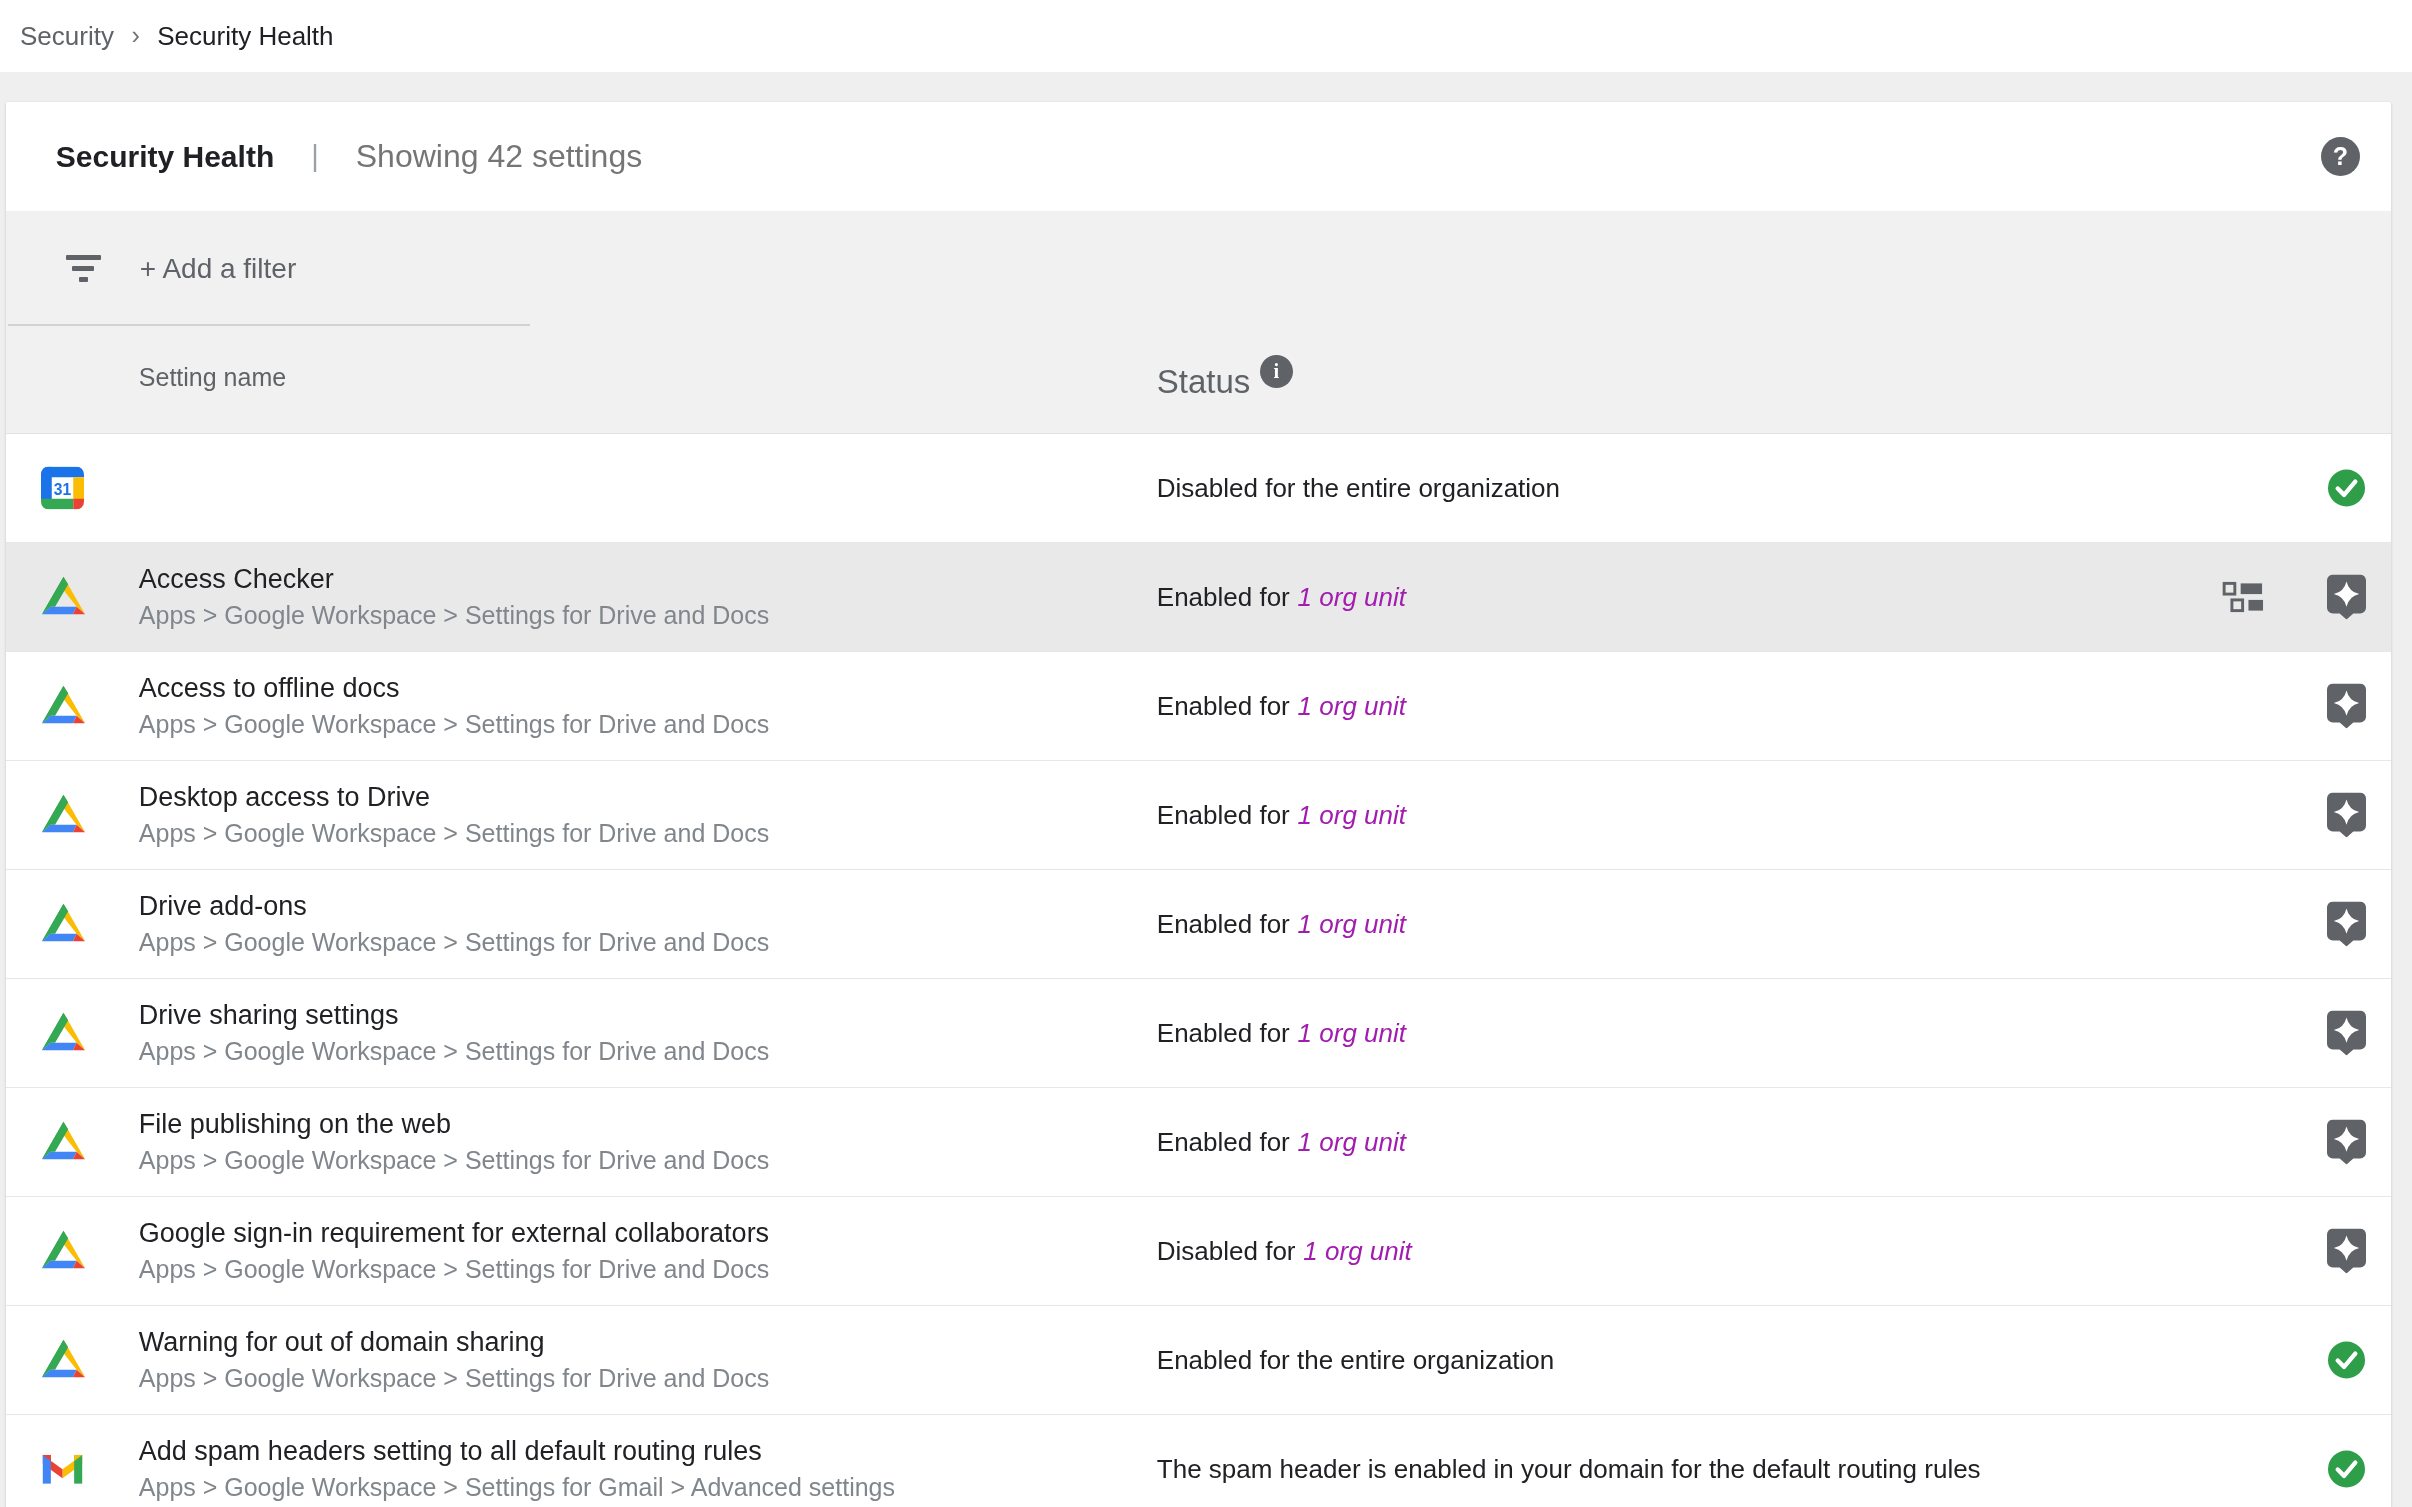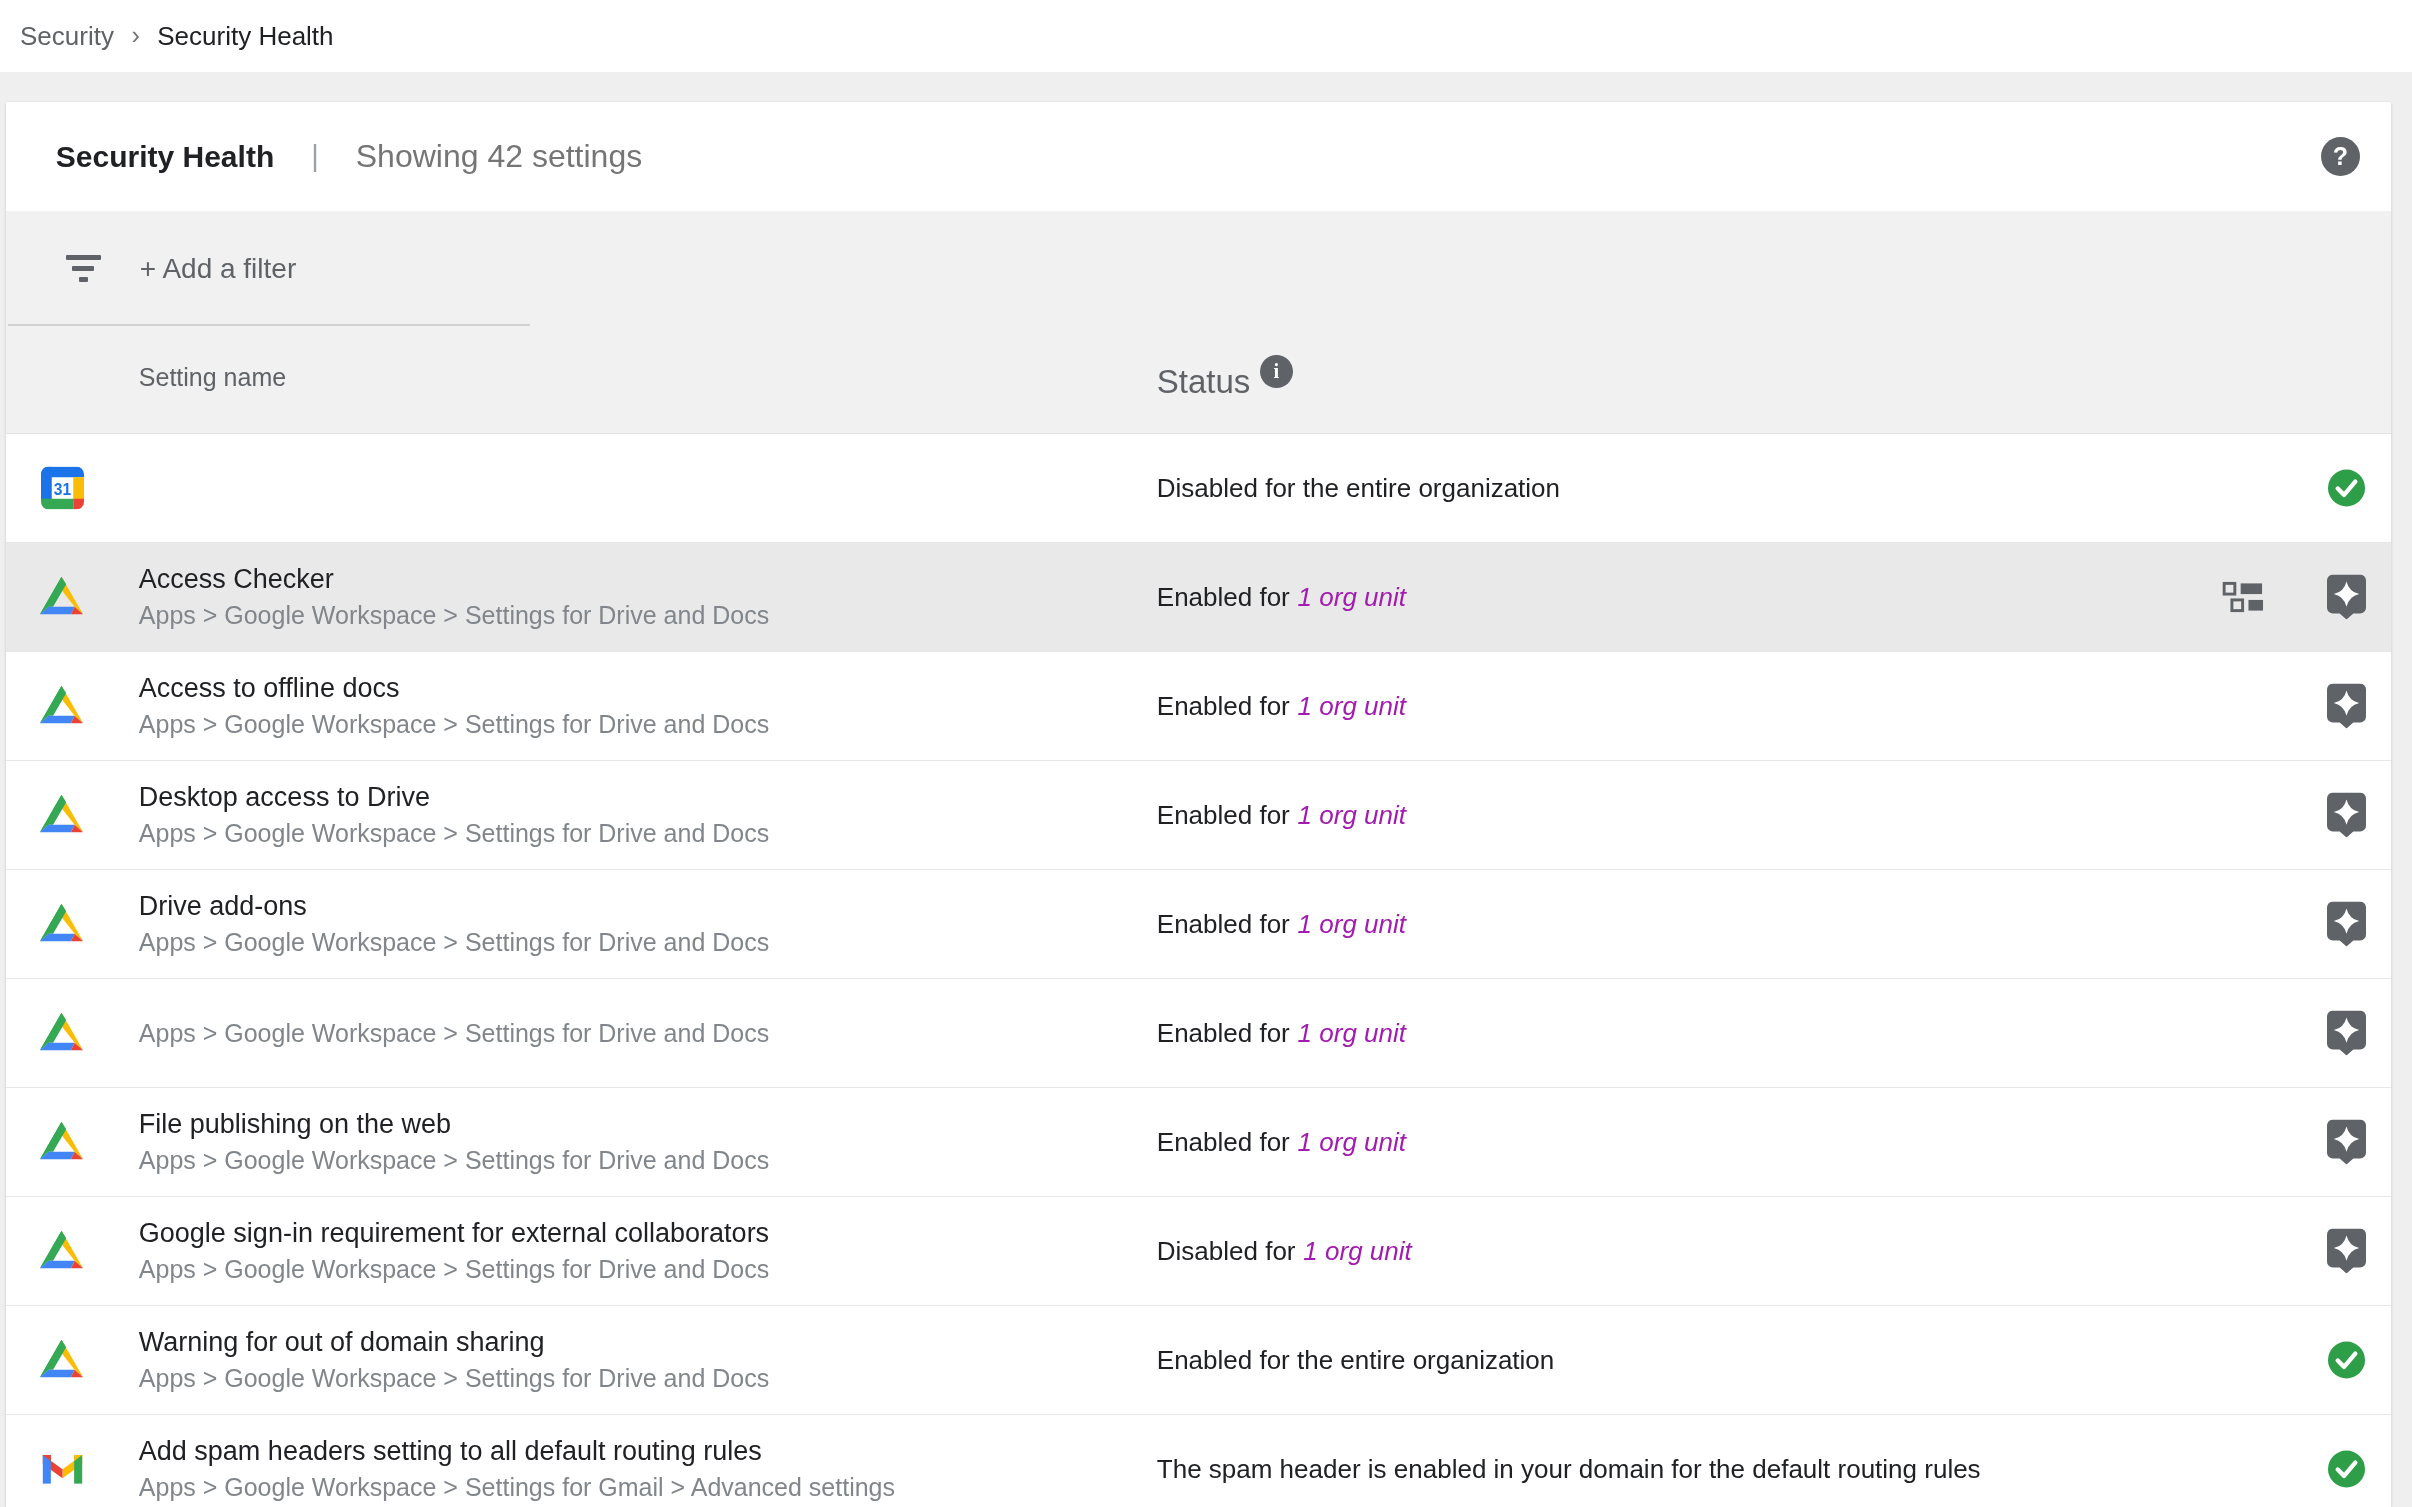--- a/index.html
+++ b/index.html
@@ -32,21 +32,21 @@
   .add-filter { margin-left:39px; font-size:28px; color:#5f6368; cursor:pointer; }
 
   .table-head { position:relative; height:107px; }
   .th-setting { position:absolute; left:133px; top:37px; font-size:25px; color:#5f6368; font-weight:500; }
   .th-status { position:absolute; left:1151px; top:37px; font-size:33px; color:#5f6368; font-weight:500; }
   .info-btn { position:absolute; left:1254px; top:29px; width:33px; height:33px; border-radius:50%; background:#5f6368; color:#fff; display:flex; align-items:center; justify-content:center; font-size:20.4px; font-weight:700; font-family:"Liberation Serif", serif; cursor:pointer; }
 
   .rows { border-top:1.9px solid #e2e2e2; }
   .row { position:relative; height:109px; background:#ffffff; border-bottom:1.9px solid #e7e7e7; cursor:pointer; }
   .row.highlight { background:#e9e9e9; }
-  .app-icon { position:absolute; left:35px; top:50%; transform:translateY(-50%); width:43px; height:51px; display:flex; align-items:center; justify-content:flex-end; }
+  .app-icon { position:absolute; left:35px; top:50%; transform:translateY(-50%); width:43px; height:51px; display:flex; align-items:center; justify-content:flex-start; }
   .cal-wrap { width:43px; height:43px; border-radius:7.8px; overflow:hidden; }
   .name-cell { position:absolute; left:133px; top:50%; transform:translateY(-50%); }
   .setting-title { font-size:27px; color:#202124; line-height:37px; }
   .setting-path { font-size:25px; color:#80868b; line-height:35px; }
   .status-cell { position:absolute; left:1151px; top:50%; transform:translateY(-50%); font-size:26px; color:#202124; white-space:nowrap; }
   .status-link { color:#a21caf; text-decoration:none; cursor:pointer; margin-left:7.8px;font-style:italic; }
   .right-icons { position:absolute; right:25px; top:50%; transform:translateY(-50%); display:flex; align-items:center; gap:56px; }
   .icon-btn { display:flex; align-items:center; justify-content:center; }
 </style>
 </head>
@@ -258,20 +258,21 @@
           <polygon points="24,1 47,41 38,33 24,15" fill="#fbbc04"></polygon>
           <polygon points="24,1 1,41 10,33 24,15" fill="#34a853"></polygon>
           <polygon points="24,1 29,9 15,33 10,33 1,41" fill="#34a853"></polygon>
           <polygon points="1,41 34,41 38,33 10,33" fill="#4285f4"></polygon>
           <polygon points="34,41 47,41 38,33" fill="#ea4335"></polygon>
         </svg>
       </span>
 
     </span>
     <span class="name-cell">
+      <div class="setting-title">Drive sharing settings</div>
       <div class="setting-path">Apps &gt; Google Workspace &gt; Settings for Drive and Docs</div>
     </span>
     <span class="status-cell">
       <span>Enabled for</span><a class="status-link">1 org unit</a>
     </span>
     <span class="right-icons">
 
       <span class="icon-btn">
         <svg width="39" height="45" viewBox="0 0 40 46">
           <path d="M6 0 h28 a6 6 0 0 1 6 6 v28 a6 6 0 0 1 -6 6 h-7 l-7 6 -7 -6 h-7 a6 6 0 0 1 -6 -6 v-28 a6 6 0 0 1 6 -6 z" fill="#5f6368"></path>

